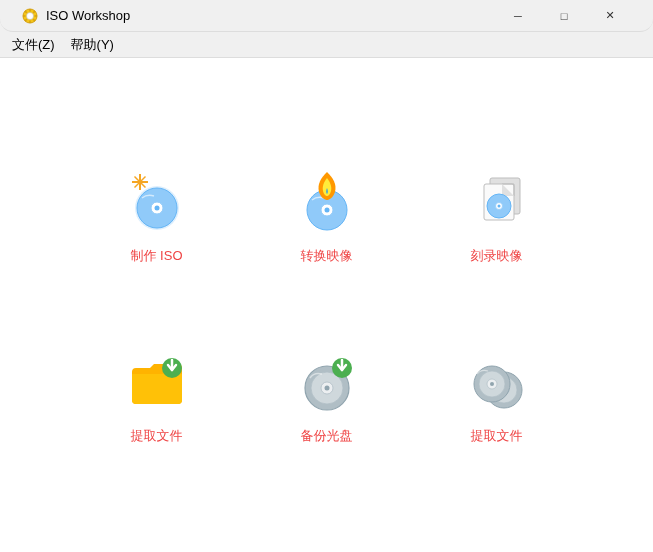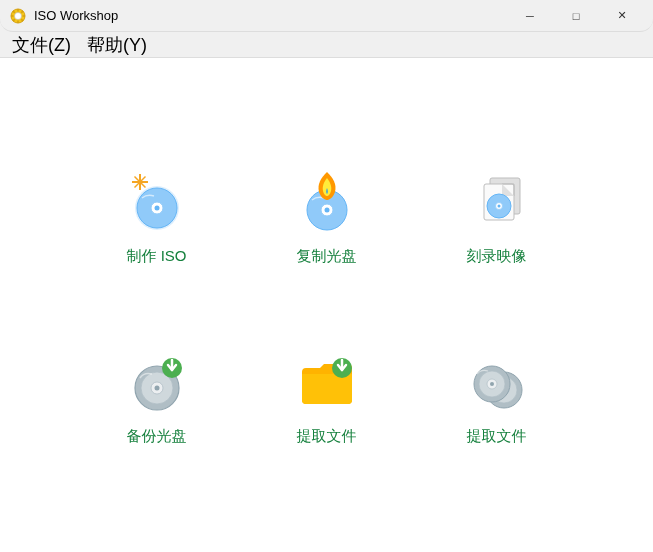--- a/index.html
+++ b/index.html
@@ -14,21 +14,21 @@
       display: flex;
       flex-direction: column;
     }
 
     
     .title-bar {
       background: #f0f0f0;
       height: 32px;
       display: flex;
       align-items: center;
-      padding: 0 8px;
+      padding: 0 20px;
       border-bottom: 1px solid #ddd;
       user-select: none;
       border-radius: 13px;
     }
 
     .title-bar-icon {
       width: 20px;
       height: 20px;
       margin-right: 6px;
       display: flex;
@@ -67,21 +67,21 @@
       display: flex;
       align-items: center;
       padding: 0 4px;
       background: #f0f0f0;
       border-bottom: 1px solid #ddd;
     }
 
     .menu-item {
       padding: 2px 8px;
       cursor: pointer;
-      font-size: 18px;
+      font-size: 13px;
       color: #000;
       border-radius: 2px;
     }
 
     
     .main-content {
       flex: 1;
       background: #ffffff;
       display: flex;
       align-items: center;
@@ -113,22 +113,22 @@
     .icon-wrapper {
       width: 72px;
       height: 72px;
       position: relative;
       display: flex;
       align-items: center;
       justify-content: center;
     }
 
     .icon-label {
-      font-size: 15px;
-      color: #15803d;
+      font-size: 13px;
+      color: #ef4444;
     }
 
     
     svg {
       display: block;
     }
   </style>
 </head>
 <body>
 
@@ -199,40 +199,55 @@
           <g transform="translate(35, 20)">
 
             <path d="M0,-14 C6,-8 10,-2 8,6 C6,12 2,14 0,14 C-2,14 -6,12 -8,6 C-10,-2 -6,-8 0,-14 Z" fill="#FF9800"></path>
 
             <path d="M0,-8 C3,-4 5,0 4,5 C3,9 1,10 0,10 C-1,10 -3,9 -4,5 C-5,0 -3,-4 0,-8 Z" fill="#FFEB3B"></path>
 
             <path d="M0,2 C1,4 1,7 0,8 C-1,7 -1,4 0,2 Z" fill="#2196F3"></path>
           </g>
         </svg>
       </div>
-      <span class="icon-label">复制光盘</span>
+      <span class="icon-label">转换映像</span>
     </div>
 
     <div class="grid-item">
       <div class="icon-wrapper">
         <svg width="70" height="70" viewBox="0 0 70 70">
 
           <rect x="28" y="12" width="30" height="36" rx="2" ry="2" fill="#e0e0e0" stroke="#bdbdbd" stroke-width="1"></rect>
 
           <rect x="22" y="18" width="30" height="36" rx="2" ry="2" fill="#fafafa" stroke="#bdbdbd" stroke-width="1"></rect>
 
           <polyline points="40,18 52,18 52,30" fill="none" stroke="#bdbdbd" stroke-width="1"></polyline>
           <polygon points="40,18 52,30 40,30" fill="#e0e0e0"></polygon>
 
           <circle cx="37" cy="40" r="12" fill="#90CAF9" stroke="#64B5F6" stroke-width="1"></circle>
           <circle cx="37" cy="40" r="3.5" fill="#fff" stroke="#90CAF9" stroke-width="0.8"></circle>
           <circle cx="37" cy="40" r="1.5" fill="#64B5F6"></circle>
         </svg>
       </div>
       <span class="icon-label">刻录映像</span>
+    </div>
+
+    <div class="grid-item">
+      <div class="icon-wrapper">
+        <svg width="70" height="70" viewBox="0 0 70 70">
+
+          <path d="M10,26 Q10,22 14,22 L28,22 L32,18 L56,18 Q60,18 60,22 L60,54 Q60,58 56,58 L14,58 Q10,58 10,54 Z" fill="#FFB300"></path>
+          <path d="M10,28 L60,28 L60,54 Q60,58 56,58 L14,58 Q10,58 10,54 Z" fill="#FFC107"></path>
+
+          <circle cx="50" cy="22" r="10" fill="#4CAF50"></circle>
+          <polyline points="46,19 50,24 54,19" fill="none" stroke="white" stroke-width="2.5" stroke-linecap="round" stroke-linejoin="round"></polyline>
+          <line x1="50" y1="14" x2="50" y2="24" stroke="white" stroke-width="2.5" stroke-linecap="round"></line>
+        </svg>
+      </div>
+      <span class="icon-label">提取文件</span>
     </div>
 
     <div class="grid-item">
       <div class="icon-wrapper">
         <svg width="70" height="70" viewBox="0 0 70 70">
 
           <circle cx="35" cy="42" r="22" fill="#b0bec5" stroke="#90a4ae" stroke-width="1.2"></circle>
           <circle cx="35" cy="42" r="16" fill="#cfd8dc" stroke="#b0bec5" stroke-width="0.8"></circle>
           <circle cx="35" cy="42" r="6" fill="#eceff1" stroke="#b0bec5" stroke-width="0.8"></circle>
           <circle cx="35" cy="42" r="2.5" fill="#90a4ae"></circle>
@@ -244,35 +259,20 @@
           <line x1="50" y1="14" x2="50" y2="24" stroke="white" stroke-width="2.5" stroke-linecap="round"></line>
         </svg>
       </div>
       <span class="icon-label">备份光盘</span>
     </div>
 
     <div class="grid-item">
       <div class="icon-wrapper">
         <svg width="70" height="70" viewBox="0 0 70 70">
 
-          <path d="M10,26 Q10,22 14,22 L28,22 L32,18 L56,18 Q60,18 60,22 L60,54 Q60,58 56,58 L14,58 Q10,58 10,54 Z" fill="#FFB300"></path>
-          <path d="M10,28 L60,28 L60,54 Q60,58 56,58 L14,58 Q10,58 10,54 Z" fill="#FFC107"></path>
-
-          <circle cx="50" cy="22" r="10" fill="#4CAF50"></circle>
-          <polyline points="46,19 50,24 54,19" fill="none" stroke="white" stroke-width="2.5" stroke-linecap="round" stroke-linejoin="round"></polyline>
-          <line x1="50" y1="14" x2="50" y2="24" stroke="white" stroke-width="2.5" stroke-linecap="round"></line>
-        </svg>
-      </div>
-      <span class="icon-label">提取文件</span>
-    </div>
-
-    <div class="grid-item">
-      <div class="icon-wrapper">
-        <svg width="70" height="70" viewBox="0 0 70 70">
-
           <circle cx="42" cy="44" r="18" fill="#b0bec5" stroke="#90a4ae" stroke-width="1"></circle>
           <circle cx="42" cy="44" r="13" fill="#cfd8dc" stroke="#b0bec5" stroke-width="0.7"></circle>
           <circle cx="42" cy="44" r="5" fill="#eceff1" stroke="#b0bec5" stroke-width="0.7"></circle>
           <circle cx="42" cy="44" r="2" fill="#90a4ae"></circle>
 
           <circle cx="30" cy="38" r="18" fill="#b0bec5" stroke="#90a4ae" stroke-width="1"></circle>
           <circle cx="30" cy="38" r="13" fill="#cfd8dc" stroke="#b0bec5" stroke-width="0.7"></circle>
           <circle cx="30" cy="38" r="5" fill="#eceff1" stroke="#b0bec5" stroke-width="0.7"></circle>
           <circle cx="30" cy="38" r="2" fill="#90a4ae"></circle>
 

